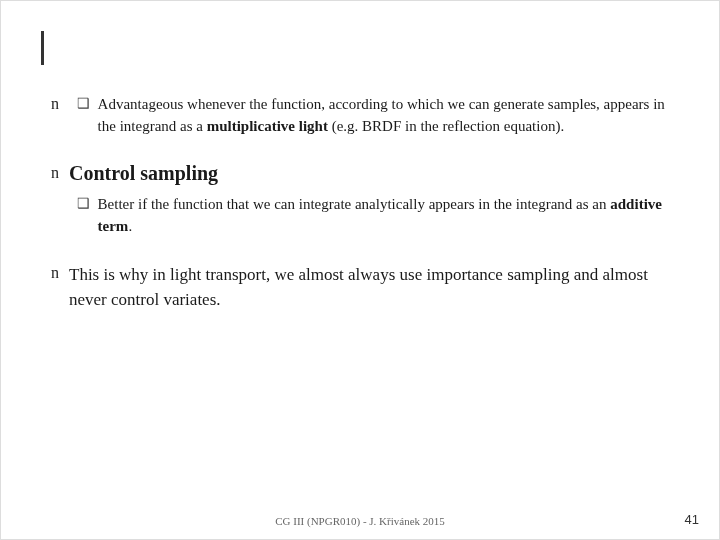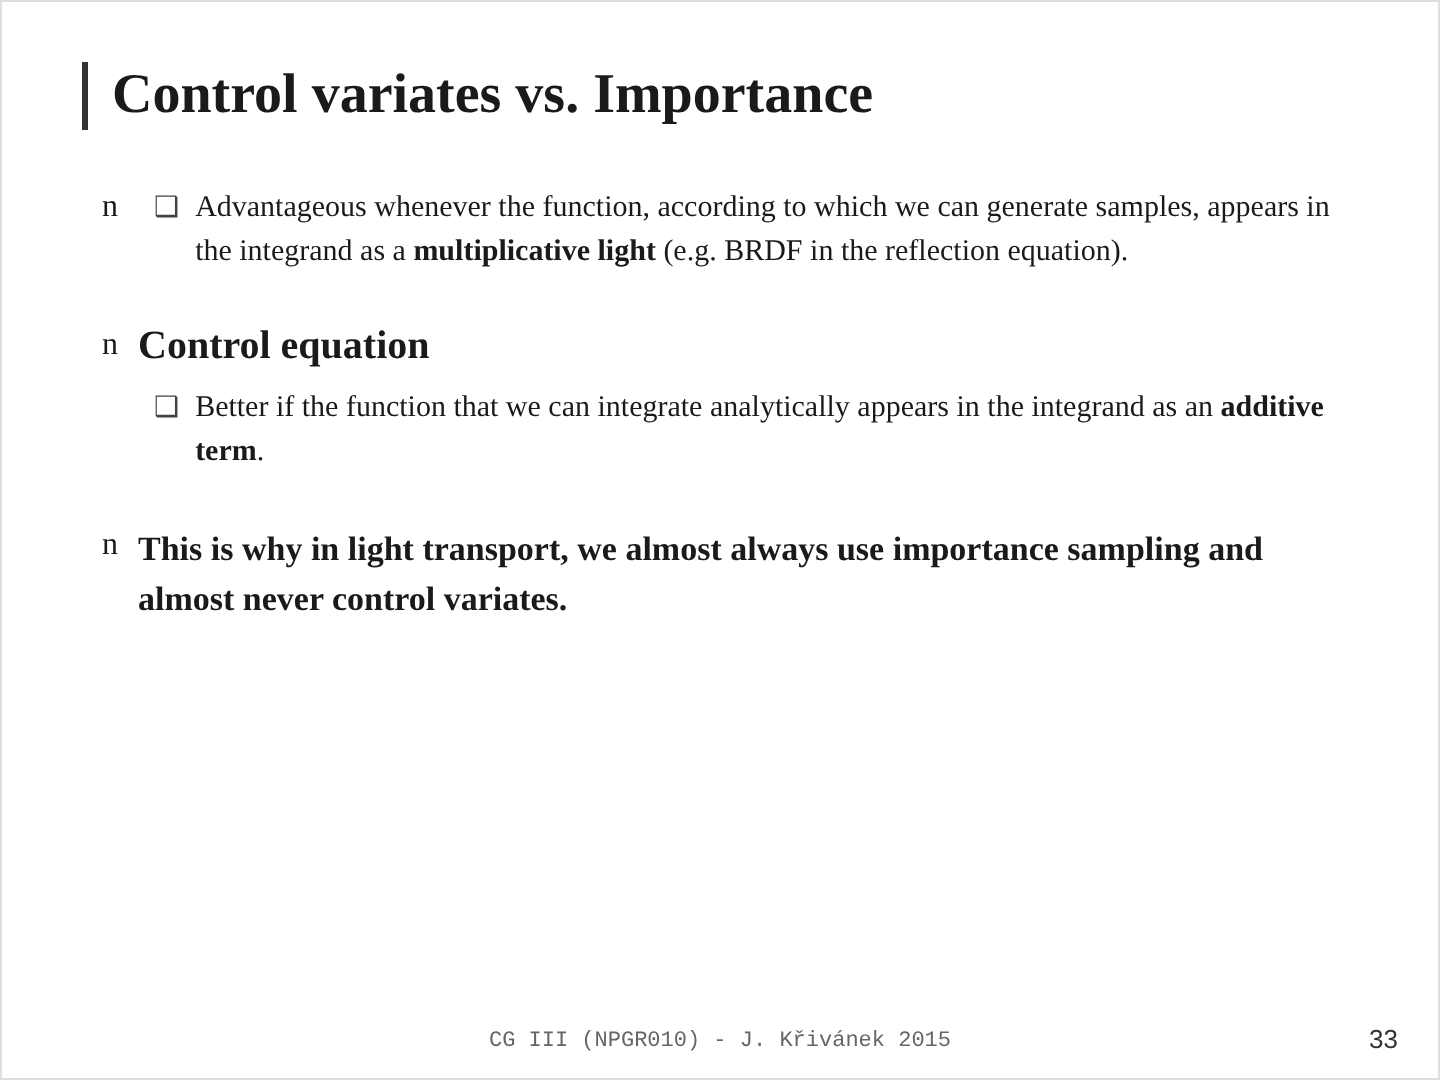--- a/index.html
+++ b/index.html
@@ -102,56 +102,55 @@
       color: #1a1a1a;
       margin-right: 10px;
       margin-top: 2px;
       flex-shrink: 0;
     }
 
     .plain-bullet-text {
       font-size: 17px;
       color: #1a1a1a;
       line-height: 1.5;
-      font-weight: bold;
     }
 
     .footer {
       position: absolute;
       bottom: 12px;
       left: 0;
       right: 0;
       display: flex;
       justify-content: center;
       align-items: center;
     }
 
     .footer-text {
       font-size: 11px;
       color: #666;
-      font-family: Liberation Mono, monospace;
+      font-family: Liberation Serif, serif;
     }
 
     .page-number {
       position: absolute;
       bottom: 12px;
       right: 20px;
       font-size: 13px;
       color: #333;
       font-family: Arial, sans-serif;
     }
   </style>
 </head>
 <body>
 
 <div class="slide">
 
   <div class="title-bar">
     <div class="slide-title">
-      <span>Control variates vs. Importance</span><br>
+      <br>
     </div>
   </div>
 
   <div class="content">
 
     <div class="bullet-section">
       <span class="bullet-n">n</span>
       <div class="bullet-content">
         <div class="sub-bullets">
           <div class="sub-bullet">
@@ -160,21 +159,21 @@
               Advantageous whenever the function, according to which we can generate samples, appears in the integrand as a <strong>multiplicative light</strong> (e.g. BRDF in the reflection equation).
             </span>
           </div>
         </div>
       </div>
     </div>
 
     <div class="bullet-section">
       <span class="bullet-n">n</span>
       <div class="bullet-content">
-        <div class="section-heading">Control equation</div>
+        <div class="section-heading">Control sampling</div>
         <div class="sub-bullets">
           <div class="sub-bullet">
             <span class="sub-bullet-q">❑</span>
             <span class="sub-bullet-text">
               Better if the function that we can integrate analytically appears in the integrand as an <strong>additive term</strong>.
             </span>
           </div>
         </div>
       </div>
     </div>
@@ -183,15 +182,15 @@
       <span class="plain-bullet-n">n</span>
       <span class="plain-bullet-text">This is why in light transport, we almost always use importance sampling and almost never control variates.</span>
     </div>
 
   </div>
 
   <div class="footer">
     <span class="footer-text">CG III (NPGR010) - J. Křivánek 2015</span>
   </div>
 
-  <div class="page-number">33</div>
+  <div class="page-number">41</div>
 
 </div>
 
 </body></html>

